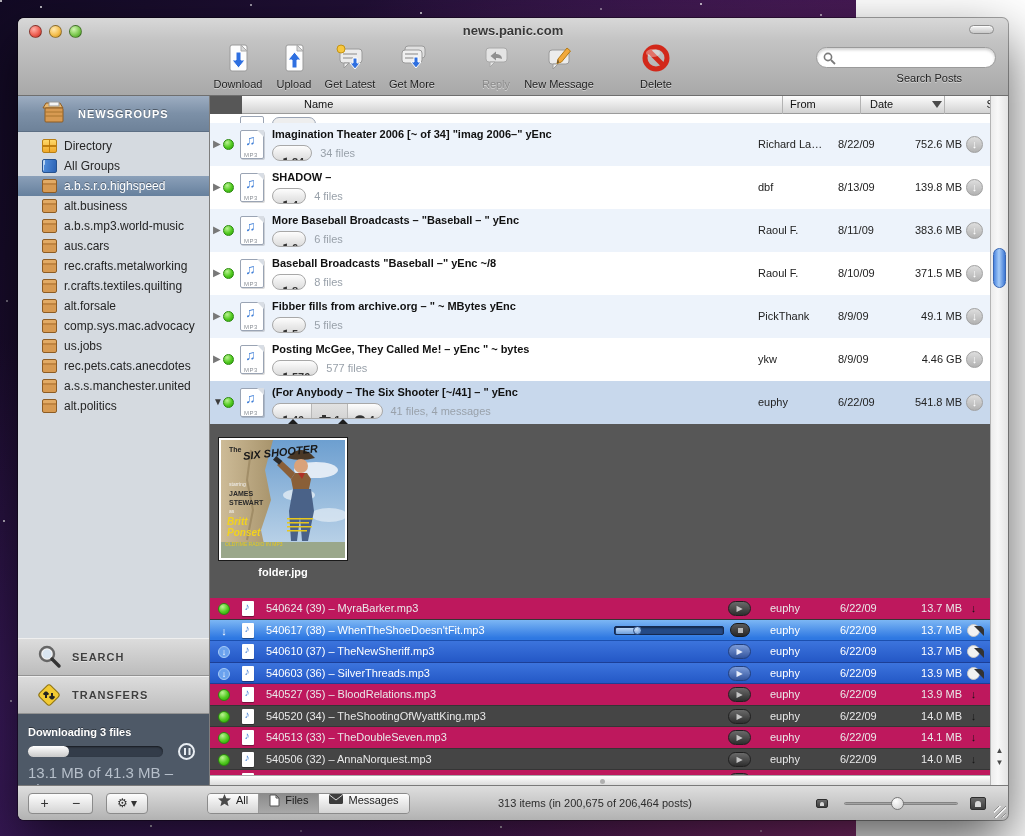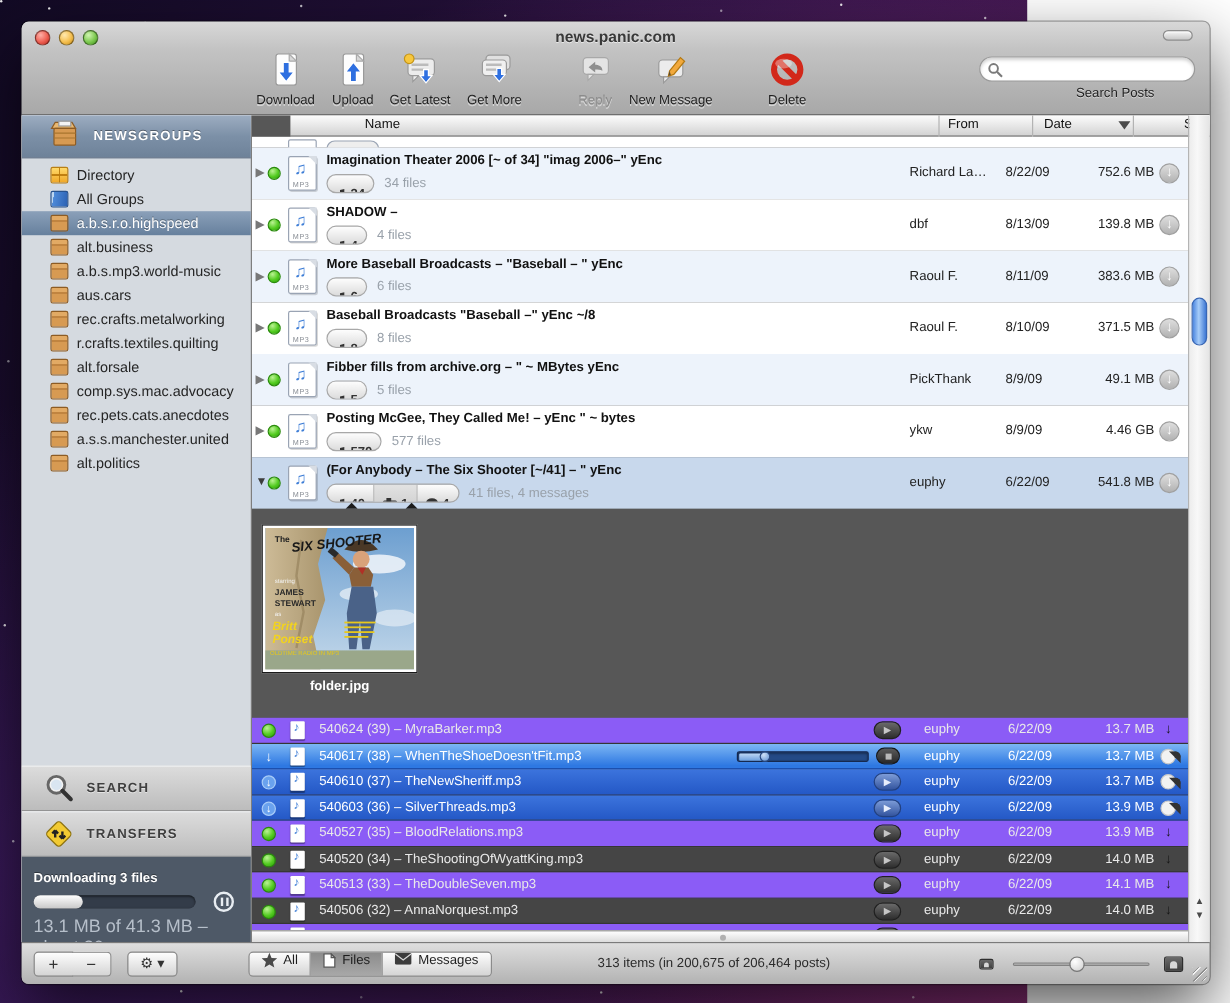--- a/index.html
+++ b/index.html
@@ -117,21 +117,21 @@
   .ptr { position:absolute; bottom:0; width:0; height:0; border-left:5px solid transparent; border-right:5px solid transparent; border-bottom:5px solid #1c1c1c; }
 
   
   .expanded { position:absolute; left:0; top:328px; width:780px; height:174px; background:#575757; }
   .thumb { position:absolute; left:8px; top:13px; width:130px; height:124px; background:#fff; border:1px solid #1a1a1a; padding:2px; }
   .thumb svg { display:block; }
   .thumb-label { position:absolute; left:8px; top:142px; width:130px; text-align:center; color:#fff; font-size:11px; font-weight:bold; }
 
   
   .files { position:absolute; left:0; top:502px; width:780px; height:177px; overflow:hidden; }
-  .frow { position:relative; height:21.5px; font-size:11px; color:#e9e9e9; background:#8b5cf6; border-bottom:1px solid #353535; }
+  .frow { position:relative; height:21.5px; font-size:11px; color:#e9e9e9; background:#be185d; border-bottom:1px solid #353535; }
   .frow.b { background:#454545; }
   .frow.queued { background:linear-gradient(#3c74dd,#2458c6); color:#fff; border-bottom:1px solid #1c3f96; }
   .frow.playing { background:linear-gradient(#7cb6f4,#2e78e2 90%); color:#fff; border-bottom:1px solid #1c4fae; }
   .fst { position:absolute; left:8px; top:5px; width:12px; height:12px; }
   .fst.green { border-radius:50%; background:radial-gradient(circle at 35% 28%, #baf292, #52cb20 55%, #2a9a0a); border:1px solid #2a8a0c; }
   .fst.arrow { text-align:center; font-weight:bold; color:#fff; font-size:11px; line-height:12px; }
   .fst.arrowc { border-radius:50%; background:#6aa2ee; border:1px solid #a8ccf8; text-align:center; font-weight:bold; color:#fff; font-size:9px; line-height:11px; }
   .fic { position:absolute; left:32px; top:3px; width:12px; height:15px; background:#fff; border-radius:1px; box-shadow:0 1px 1px rgba(0,0,0,.4); }
   .fic::before { content:"♪"; position:absolute; left:2.5px; top:0px; font-size:10px; color:#3d7dd6; }
   .fname { position:absolute; left:56px; top:4px; white-space:nowrap; }
@@ -322,20 +322,24 @@
             <div class="side-item">
     <span class="si si-crate"></span>
     <span>alt.forsale</span>
   </div>
             <div class="side-item">
     <span class="si si-crate"></span>
     <span>comp.sys.mac.advocacy</span>
   </div>
             <div class="side-item">
     <span class="si si-crate"></span>
+    <span>us.jobs</span>
+  </div>
+            <div class="side-item">
+    <span class="si si-crate"></span>
     <span>rec.pets.cats.anecdotes</span>
   </div>
             <div class="side-item">
     <span class="si si-crate"></span>
     <span>a.s.s.manchester.united</span>
   </div>
             <div class="side-item">
     <span class="si si-crate"></span>
     <span>alt.politics</span>
   </div>

